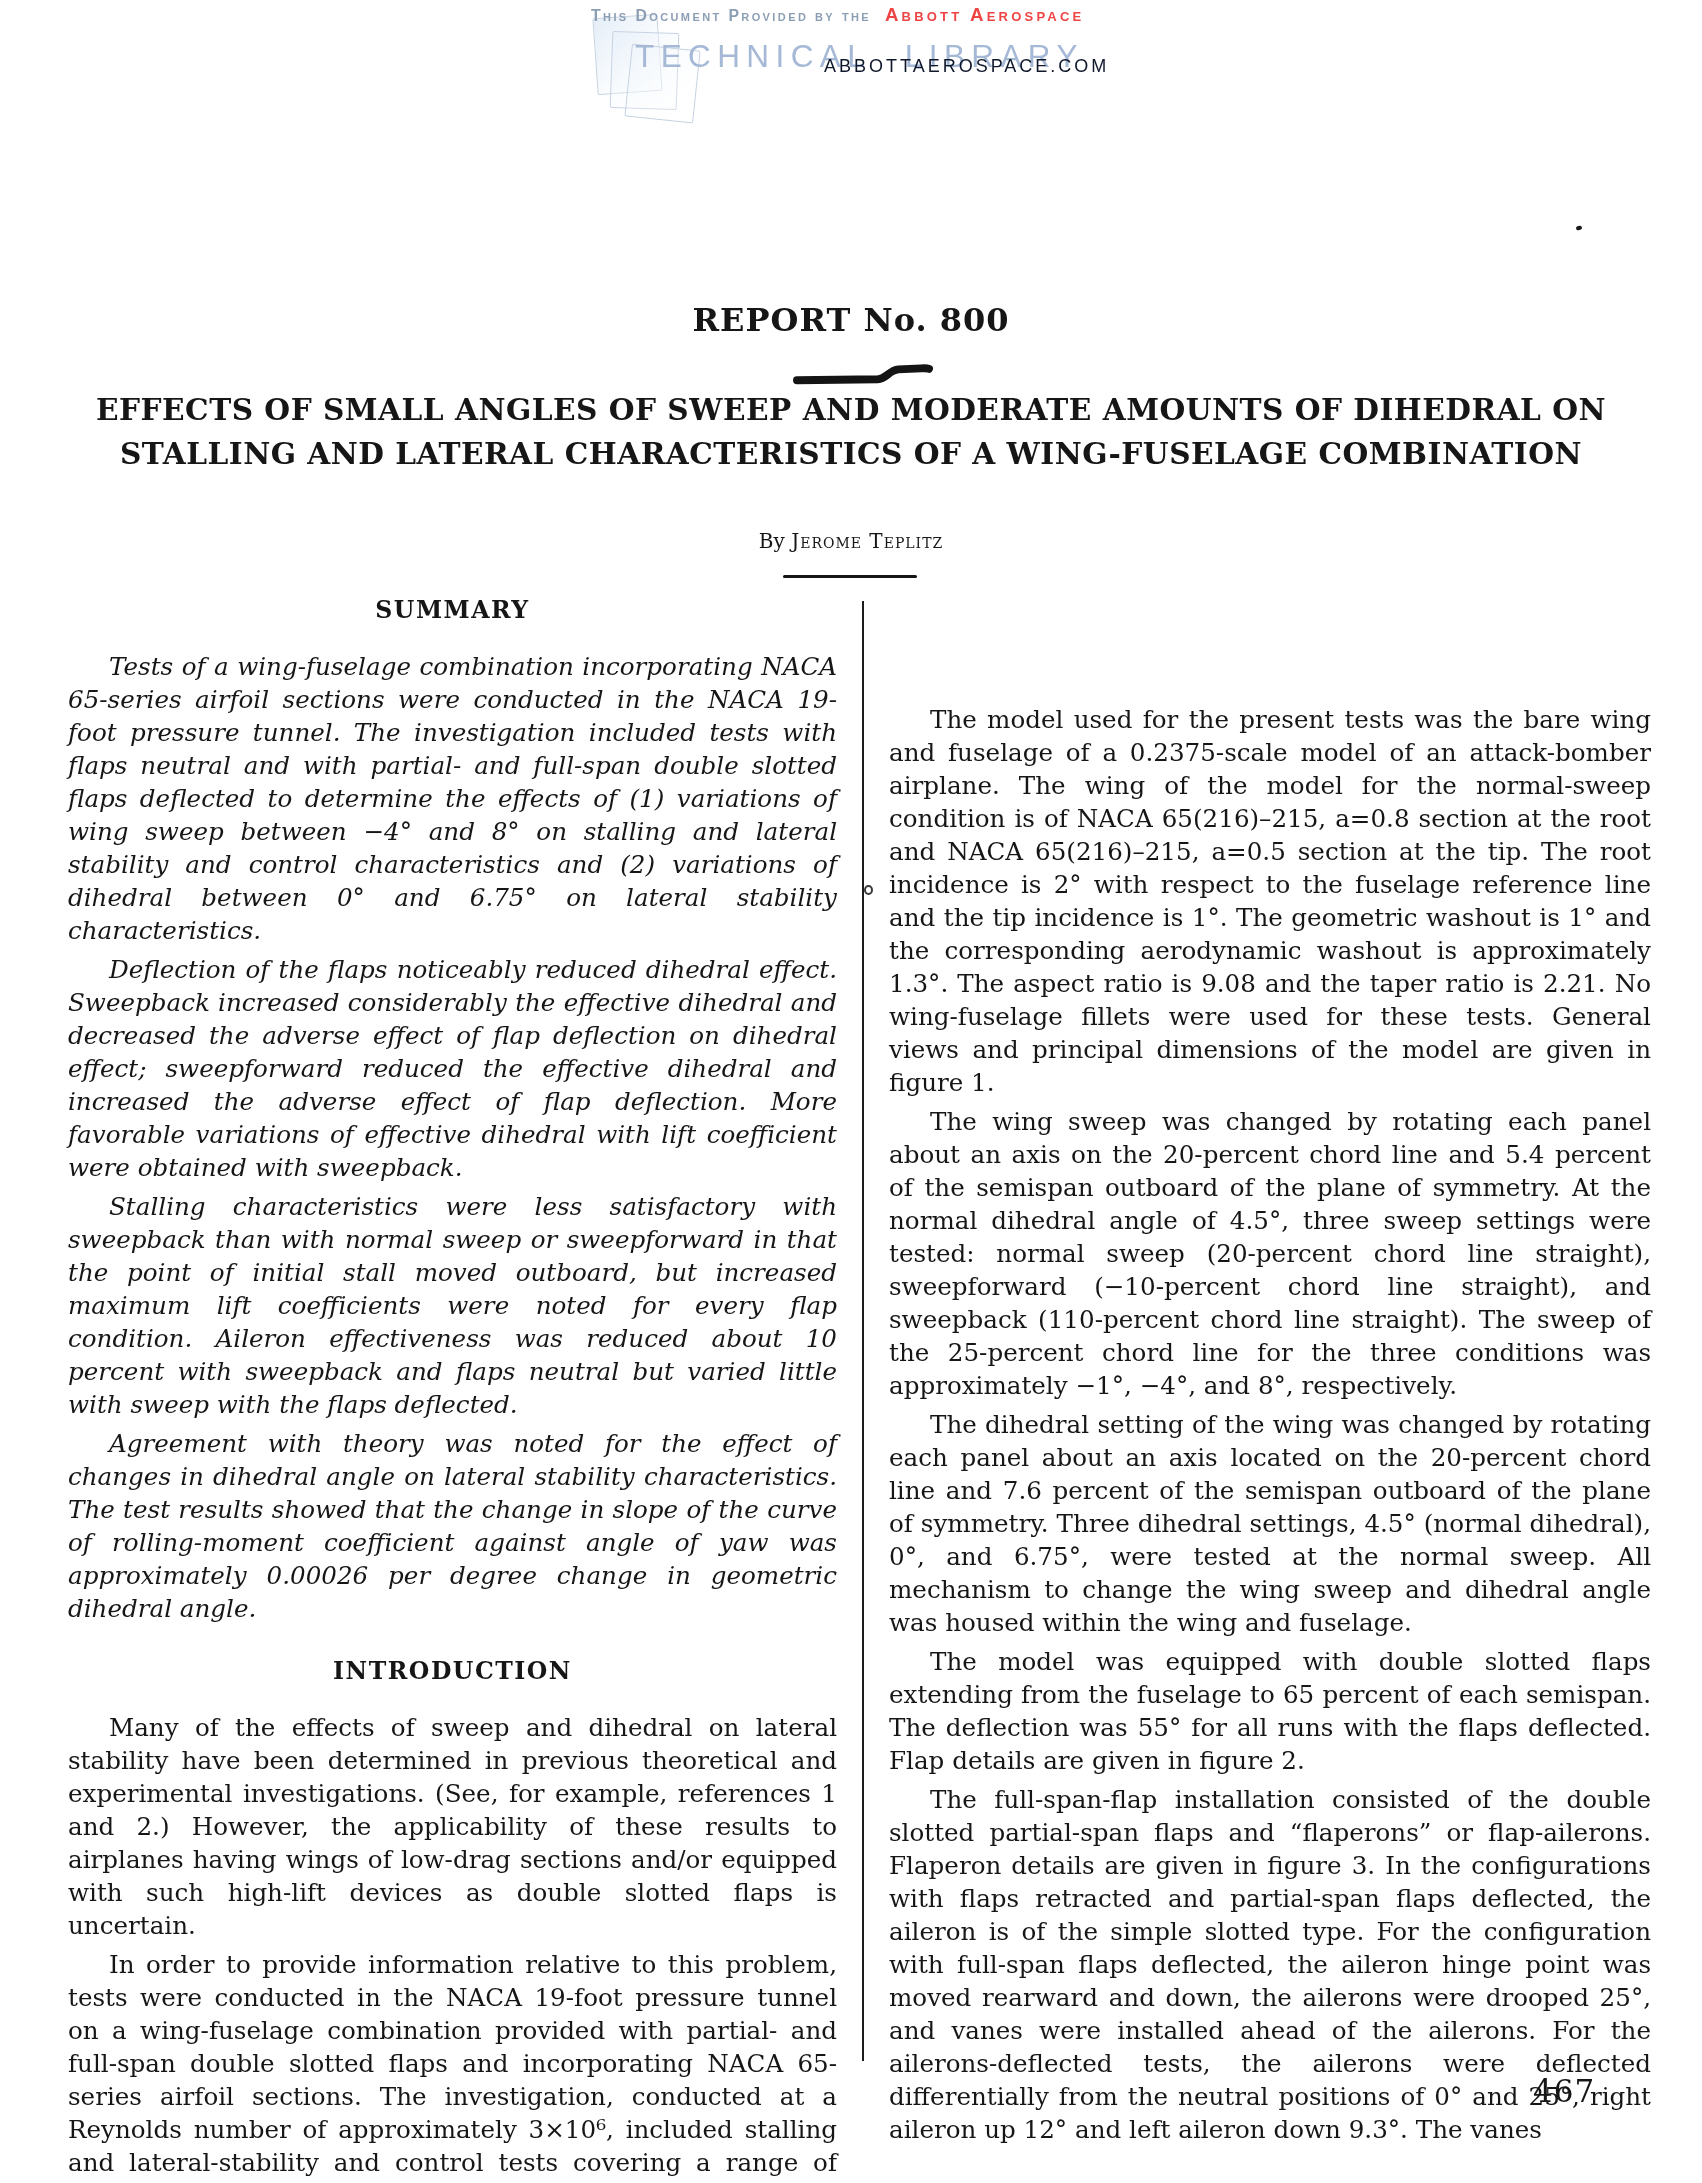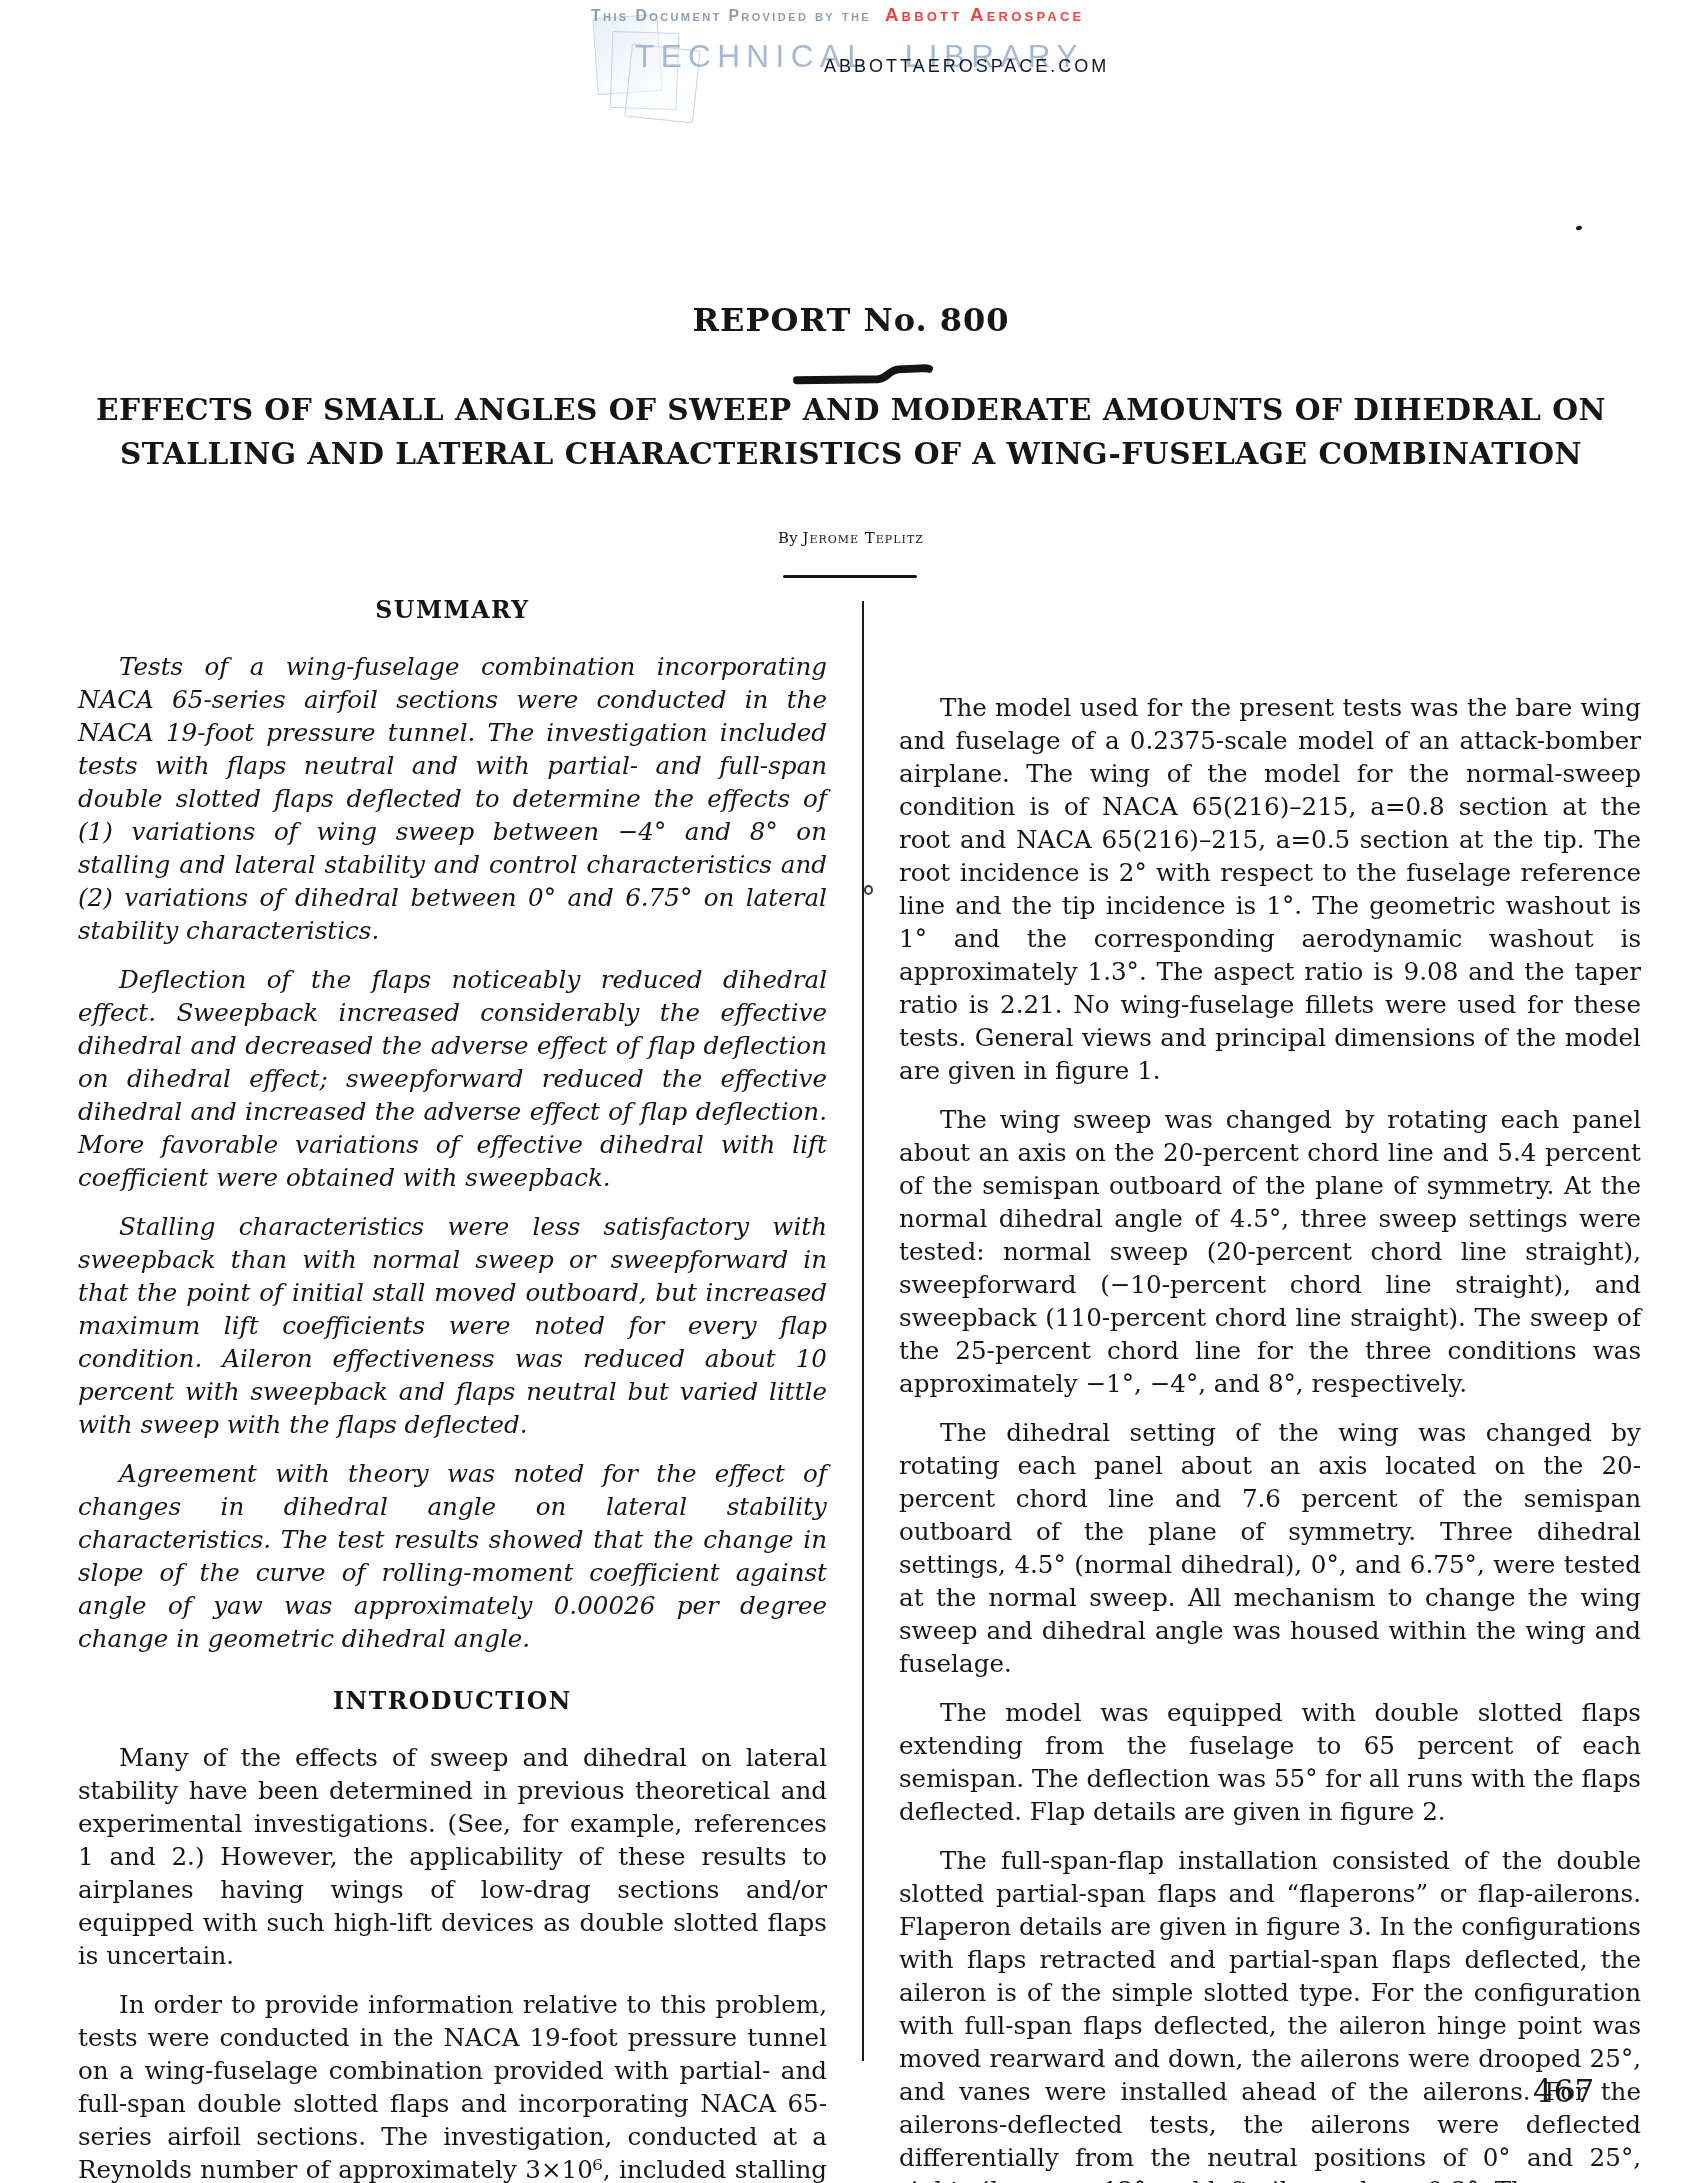--- a/index.html
+++ b/index.html
@@ -29,33 +29,33 @@
   .logo-line2{position:absolute;left:635px;top:38px;font-size:31.5px;letter-spacing:6.4px;word-spacing:19.7px;
               color:#a5b9d6;white-space:nowrap;}
   .logo-line3{position:absolute;left:824px;top:56px;font-size:18px;letter-spacing:3px;color:#0f172a;white-space:nowrap;}
 
   
   #report-no{position:absolute;left:0;top:301px;width:100%;text-align:center;
              font-size:32px;font-weight:bold;letter-spacing:1px;}
   #squiggle{position:absolute;left:791px;top:361px;}
   #title{position:absolute;left:0;top:388px;width:100%;text-align:center;
          font-size:29.6px;font-weight:bold;line-height:44px;letter-spacing:0.5px;}
-  #byline{position:absolute;left:0;top:529px;width:100%;text-align:center;font-size:15px;}
+  #byline{position:absolute;left:0;top:529px;width:100%;text-align:center;font-size:20px;}
   #byline .sc{font-variant:small-caps;letter-spacing:1px;}
   #byline-rule{position:absolute;left:783px;top:575px;width:134px;height:3px;background:#161616;border-radius:2px;}
 
   
   #col-divider{position:absolute;left:862px;top:601px;width:2px;height:1460px;background:#1c1c1c;}
   #columns{position:absolute;left:62px;top:597px;width:1596px;display:flex;align-items:center;}
   .col{width:781px;}
   .col.right{width:774px;margin-left:40px;}
   .sec-heading{margin:0 0 25.6px 0;text-align:center;font-size:23.6px;font-weight:bold;
                letter-spacing:1.5px;line-height:27.6px;}
   .sec-heading:not(:first-child){margin-top:33px;}
-  .body-para{margin:16px;font-size:24.6px;line-height:33px;text-align:justify;text-indent:41px;}
+  .body-para{margin:6px;font-size:24.6px;line-height:33px;text-align:justify;text-indent:41px;}
   .body-para.italic{font-style:italic;}
 
   
   #pageno{position:absolute;left:1533px;top:2073px;font-size:31px;letter-spacing:1px;}
   .artifact-dot{position:absolute;left:1576px;top:226px;width:5.9px;height:3.9px;background:#1a1a1a;border-radius:2px;transform:rotate(-15deg);}
   .artifact-o{position:absolute;left:864px;top:885px;width:8.9px;height:9.9px;border:2px solid #3a3a3a;border-radius:50%;box-sizing:border-box;}
 </style>
 </head>
 <body>
 

